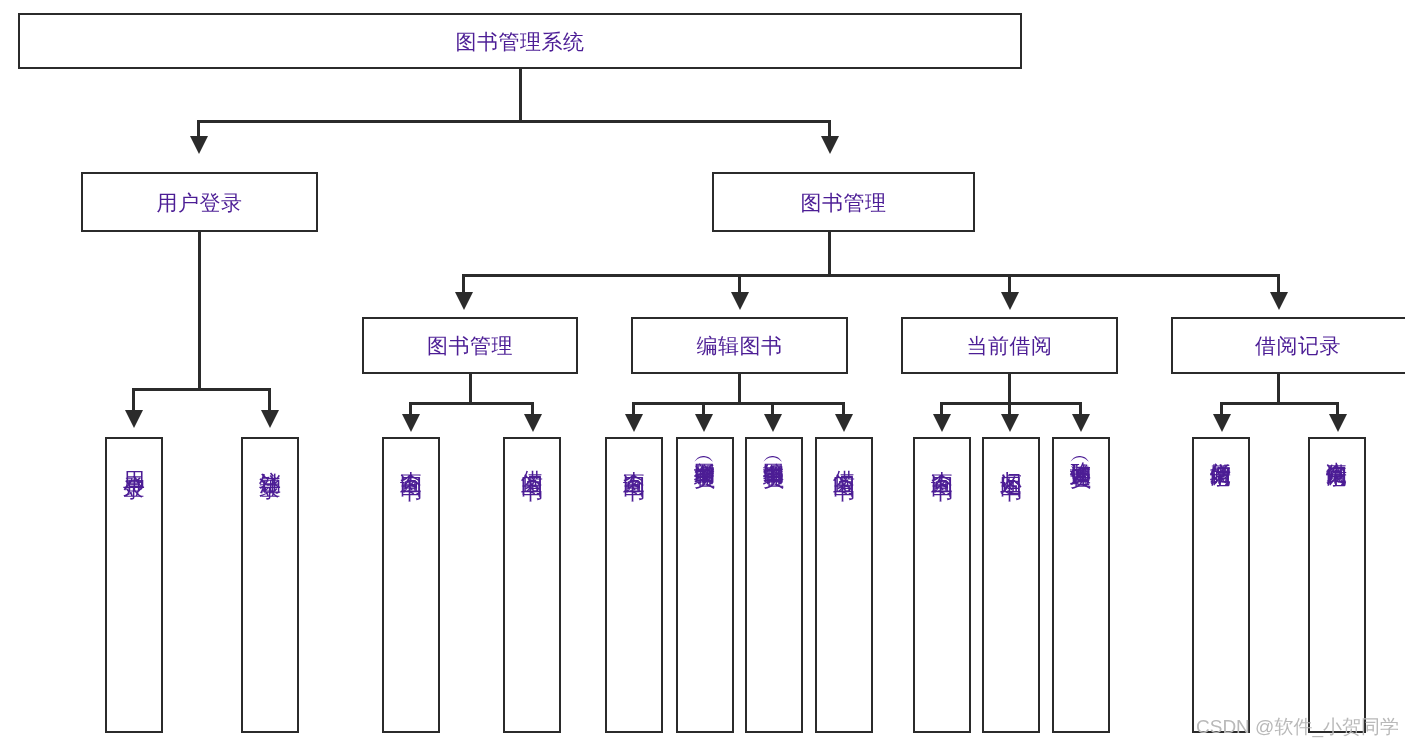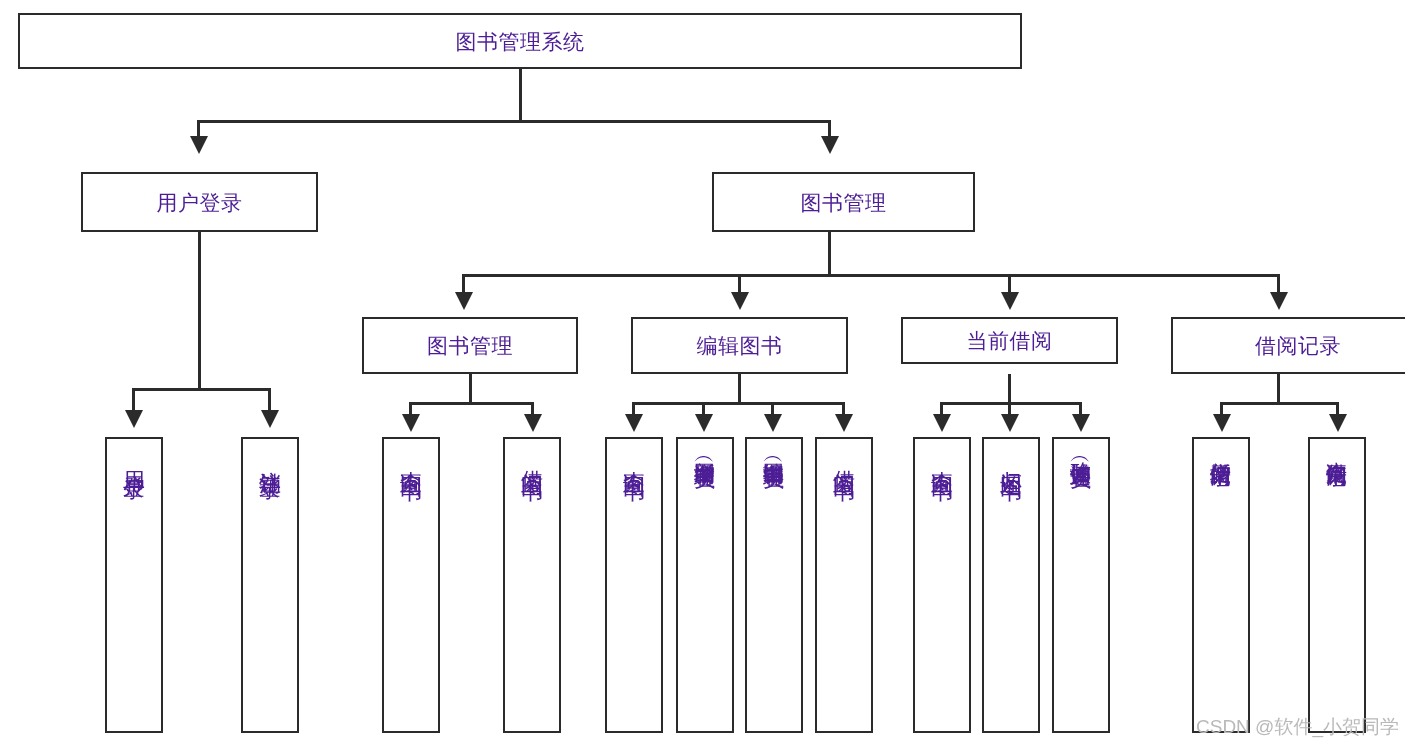--- a/index.html
+++ b/index.html
@@ -128,21 +128,21 @@
   <div class="arrow" style="left:1270px; top:292px;"></div>
 
   <div class="node h" style="left:362px; top:317px; width:216px; height:57px;">
     <span>图书管理</span>
   </div>
 
   <div class="node h" style="left:631px; top:317px; width:217px; height:57px;">
     <span>编辑图书</span>
   </div>
 
-  <div class="node h" style="left:901px; top:317px; width:217px; height:47px;">
+  <div class="node h" style="left:901px; top:317px; width:217px; height:57px;">
     <span>当前借阅</span>
   </div>
 
   <div class="node h" style="left:1171px; top:317px; width:254px; height:57px;text-align:right;">
     <span>借阅记录</span>
   </div>
 
   <div class="vline" style="left:469px; top:374px; width:3px; height:30px;"></div>
   <div class="hline" style="left:409px; top:402px; width:125px; height:3px;"></div>
   <div class="vline" style="left:409px; top:402px; width:3px; height:14px;"></div>

